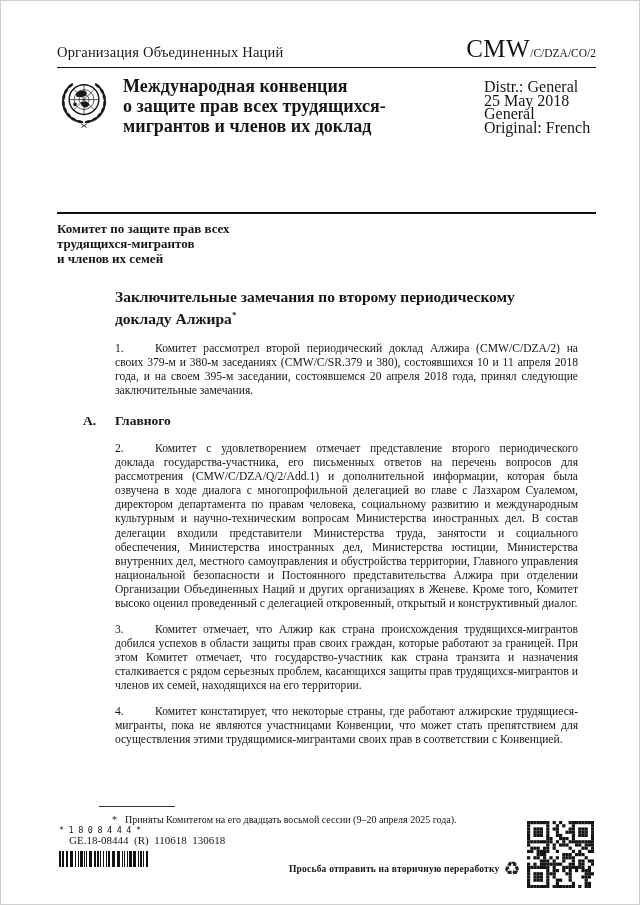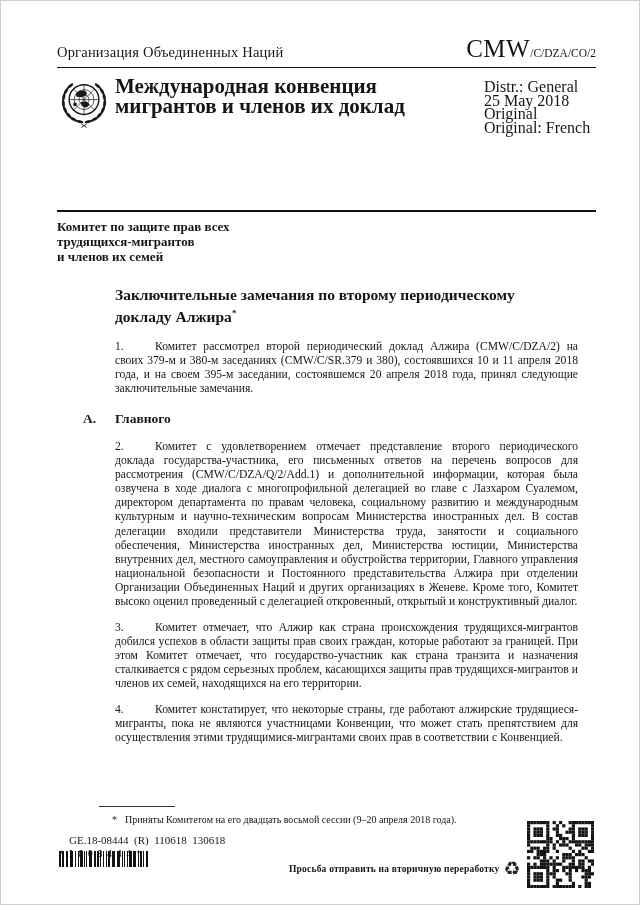--- a/index.html
+++ b/index.html
@@ -18,21 +18,21 @@
   
   .hdr-row{display:flex;align-items:baseline;justify-content:space-between;
     border-bottom:1.5px solid #111;padding-bottom:4px;}
   .org-name{font-size:14.5px;letter-spacing:.2px;}
   .doc-symbol{white-space:nowrap;margin-left:10px;}
   .doc-symbol .big{font-size:25px;letter-spacing:.5px;}
   .doc-symbol .small{font-size:11.5px;}
 
   .masthead{display:flex;margin-top:8px;}
   .emblem{width:54px;height:54px;flex:0 0 54px;margin-top:2px;}
-  .conv-title{margin-left:4px;font-weight:bold;font-size:21px;line-height:20px;width:300px;}
+  .conv-title{margin-left:12px;font-weight:bold;font-size:18px;line-height:20px;width:300px;}
   .distr-block{margin-left:auto;font-size:16px;line-height:13.5px;width:112px;padding-top:4px;}
 
   .thick-rule{border:0;border-top:2.5px solid #111;margin:76px 0 0 0;}
 
   .committee{margin-top:7px;font-weight:bold;font-size:13px;line-height:15.2px;}
 
   .doc-title{margin:21px 0 0 58px;font-weight:bold;font-size:15.5px;line-height:18.5px;}
   .doc-title sup{font-size:9px;vertical-align:6px;}
 
   .body-col{margin-left:58px;width:463px;}
@@ -42,21 +42,21 @@
   .sec-heading .letter{width:32px;}
   .para+.para{margin-top:1px;}
 
   
   .fn-rule{position:absolute;left:98px;top:805px;width:76px;border-top:1px solid #333;}
   .fn-text{position:absolute;left:98px;top:812px;width:440px;font-size:10px;line-height:13px;}
   .fn-text .fn-marker{display:inline-block;padding-left:13px;padding-right:8px;}
   .ge-line{position:absolute;left:60px;top:833px;font-size:11px;white-space:pre;padding-left:8px;}
   .barcode{position:absolute;left:58px;top:850px;width:92px;height:16px;}
   .barcode i{position:absolute;top:0;bottom:0;background:#141414;}
-  .barcode-digits{position:absolute;left:58px;top:848px;width:94px;
+  .barcode-digits{position:absolute;left:58px;top:824px;width:94px;
     font-family:"DejaVu Sans Mono",monospace;font-size:8.5px;letter-spacing:4.5px;white-space:nowrap;}
   .recycle-line{position:absolute;left:288px;top:858px;display:flex;align-items:center;}
   .recycle-text{font-size:9.5px;font-weight:bold;letter-spacing:.2px;text-align:center;}
   .recycle-glyph{font-family:"DejaVu Sans",sans-serif;font-size:19px;line-height:19px;margin-left:4px;color:#222;}
   .qr{position:absolute;left:526px;top:820px;}
 </style>
 </head>
 <body>
 
 <div class="page">
@@ -100,26 +100,27 @@
             <ellipse cx="52.5" cy="20.2" rx="4.2" ry="1.6" transform="rotate(-102 52.5 20.2)"></ellipse>
             <ellipse cx="49.9" cy="13.5" rx="4.2" ry="1.6" transform="rotate(-120 49.9 13.5)"></ellipse>
             <ellipse cx="45.4" cy="7.9" rx="4.2" ry="1.6" transform="rotate(-138 45.4 7.9)"></ellipse>
           </g>
         <g stroke="#1a1a1a" stroke-width="1" fill="none">
           <path d="M27 50 l6 4 M33 50 l-6 4"></path>
         </g>
       </svg>
       <div class="conv-title">
         <div>Международная конвенция</div>
+        <div>о защите прав всех трудящихся-</div>
         <div>мигрантов и членов их доклад</div>
       </div>
       <div class="distr-block">
         <div>Distr.: General</div>
         <div>25 May 2018</div>
-        <div>Original</div>
+        <div>General</div>
         <div>Original: French</div>
       </div>
     </div>
 
     <hr class="thick-rule">
 
     <div class="committee">
       <div>Комитет по защите прав всех</div>
       <div>трудящихся-мигрантов</div>
       <div>и членов их семей</div>
@@ -138,21 +139,21 @@
         <span>Главного</span>
       </div>
 
       <p class="para"><span class="pnum">2.</span><span>Комитет с удовлетворением отмечает представление второго периодического доклада государства-участника, его письменных ответов на перечень вопросов для рассмотрения (CMW/C/DZA/Q/2/Add.1) и дополнительной информации, которая была озвучена в ходе диалога с многопрофильной делегацией во главе с Лазхаром Суалемом, директором департамента по правам человека, социальному развитию и международным культурным и научно-техническим вопросам Министерства иностранных дел. В состав делегации входили представители Министерства труда, занятости и социального обеспечения, Министерства иностранных дел, Министерства юстиции, Министерства внутренних дел, местного самоуправления и обустройства территории, Главного управления национальной безопасности и Постоянного представительства Алжира при отделении Организации Объединенных Наций и других организациях в Женеве. Кроме того, Комитет высоко оценил проведенный с делегацией откровенный, открытый и конструктивный диалог.</span></p>
       <p class="para"><span class="pnum">3.</span><span>Комитет отмечает, что Алжир как страна происхождения трудящихся-мигрантов добился успехов в области защиты прав своих граждан, которые работают за границей. При этом Комитет отмечает, что государство-участник как страна транзита и назначения сталкивается с рядом серьезных проблем, касающихся защиты прав трудящихся-мигрантов и членов их семей, находящихся на его территории.</span></p>
       <p class="para"><span class="pnum">4.</span><span>Комитет констатирует, что некоторые страны, где работают алжирские трудящиеся-мигранты, пока не являются участницами Конвенции, что может стать препятствием для осуществления этими трудящимися-мигрантами своих прав в соответствии с Конвенцией.</span></p>
     </div>
   </div>
 
   <div class="fn-rule"></div>
-  <div class="fn-text"><span class="fn-marker">*</span><span>Приняты Комитетом на его двадцать восьмой сессии (9–20 апреля 2018 года).</span></div>
+  <div class="fn-text"><span class="fn-marker">*</span><span>Приняты Комитетом на его двадцать восьмой сессии (9–20 апреля 2025 года).</span></div>
   <div class="ge-line">GE.18-08444  (R)  110618  130618</div>
   <div class="barcode">
       <i style="left:0px;width:2px"></i>
       <i style="left:3px;width:2px"></i>
       <i style="left:7px;width:2px"></i>
       <i style="left:11px;width:3px"></i>
       <i style="left:16px;width:1px"></i>
       <i style="left:19px;width:1px"></i>
       <i style="left:21px;width:3px"></i>
       <i style="left:25px;width:1px"></i>

